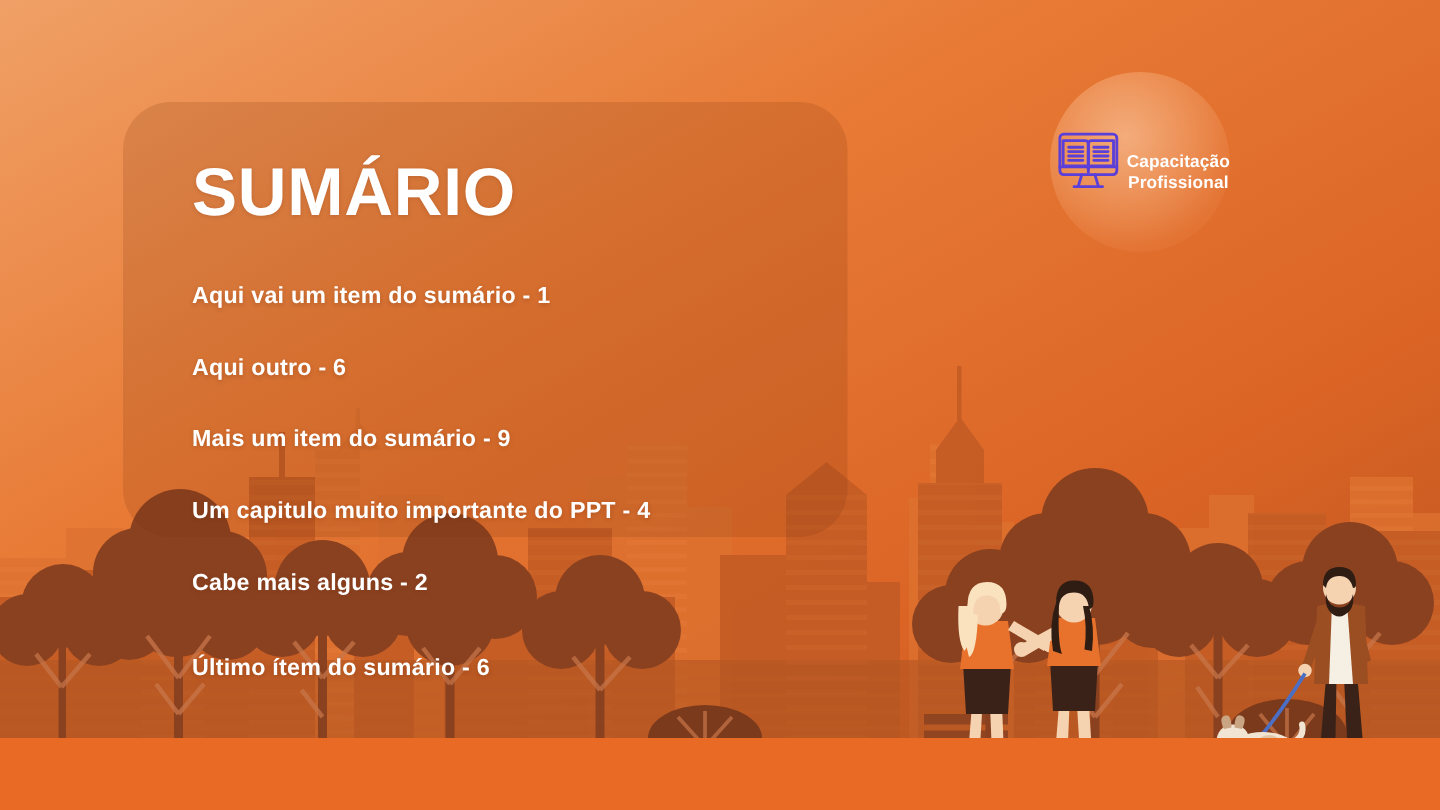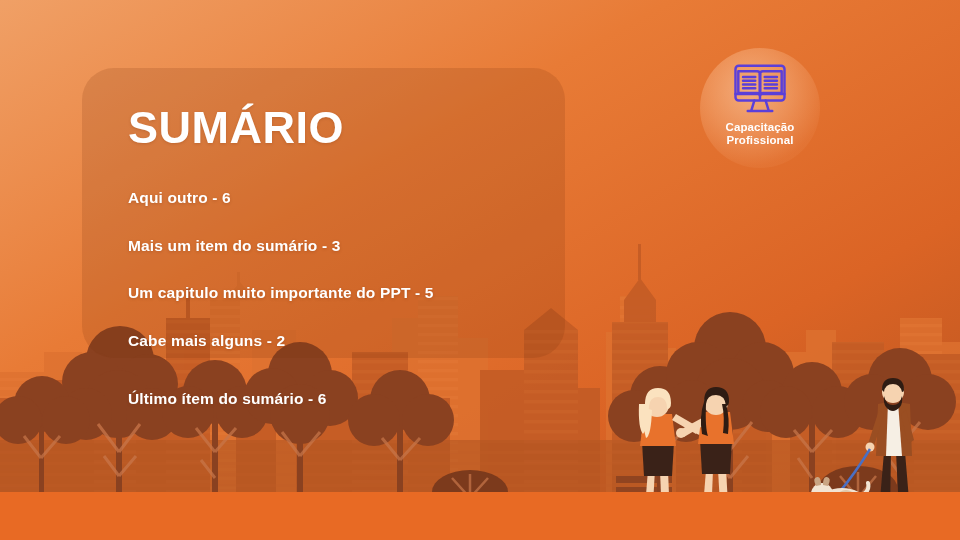--- a/index.html
+++ b/index.html
@@ -72,21 +72,21 @@
     left:700px; top:48px;
     width:120px; height:120px;
     border-radius:50%;
     background:radial-gradient(circle at 42% 36%,
        rgba(255,214,178,0.58) 0%,
        rgba(250,186,140,0.40) 42%,
        rgba(240,150,95,0.16) 72%,
        rgba(235,130,70,0.02) 100%);
     z-index:7;
     display:flex;
-    flex-direction:column;
+    flex-direction:row;
     align-items:center;
     justify-content:flex-start;
     padding-top:12px;
   }
   .logo-icon { width:66px; height:58px; }
   .logo-text {
     margin-top:3px;
     color:#FFFFFF;
     font-size:11.5px;
     font-weight:bold;
@@ -376,23 +376,24 @@
       <rect x="0" y="0" width="960" height="540" fill="none"></rect>
     </svg>
   </div>
 
   <div class="card"></div>
 
   <div class="content">
     <h1 class="page-title">SUMÁRIO</h1>
 
     <ul class="toc-list">
+      <li class="toc-item">Aqui vai um item do sumário - 1</li>
       <li class="toc-item">Aqui outro - 6</li>
-      <li class="toc-item">Mais um item do sumário - 3</li>
-      <li class="toc-item">Um capitulo muito importante do PPT - 5</li>
+      <li class="toc-item">Mais um item do sumário - 9</li>
+      <li class="toc-item">Um capitulo muito importante do PPT - 4</li>
       <li class="toc-item">Cabe mais alguns - 2</li>
       <li class="toc-item">Último ítem do sumário - 6</li>
     </ul>
   </div>
 
   <div class="logo-badge">
     <span class="logo-icon">
       <svg viewBox="0 0 70 62" xmlns="http://www.w3.org/2000/svg">
         <g fill="none" stroke="#5B3FD9" stroke-width="2.6" stroke-linejoin="round" stroke-linecap="round">
 

